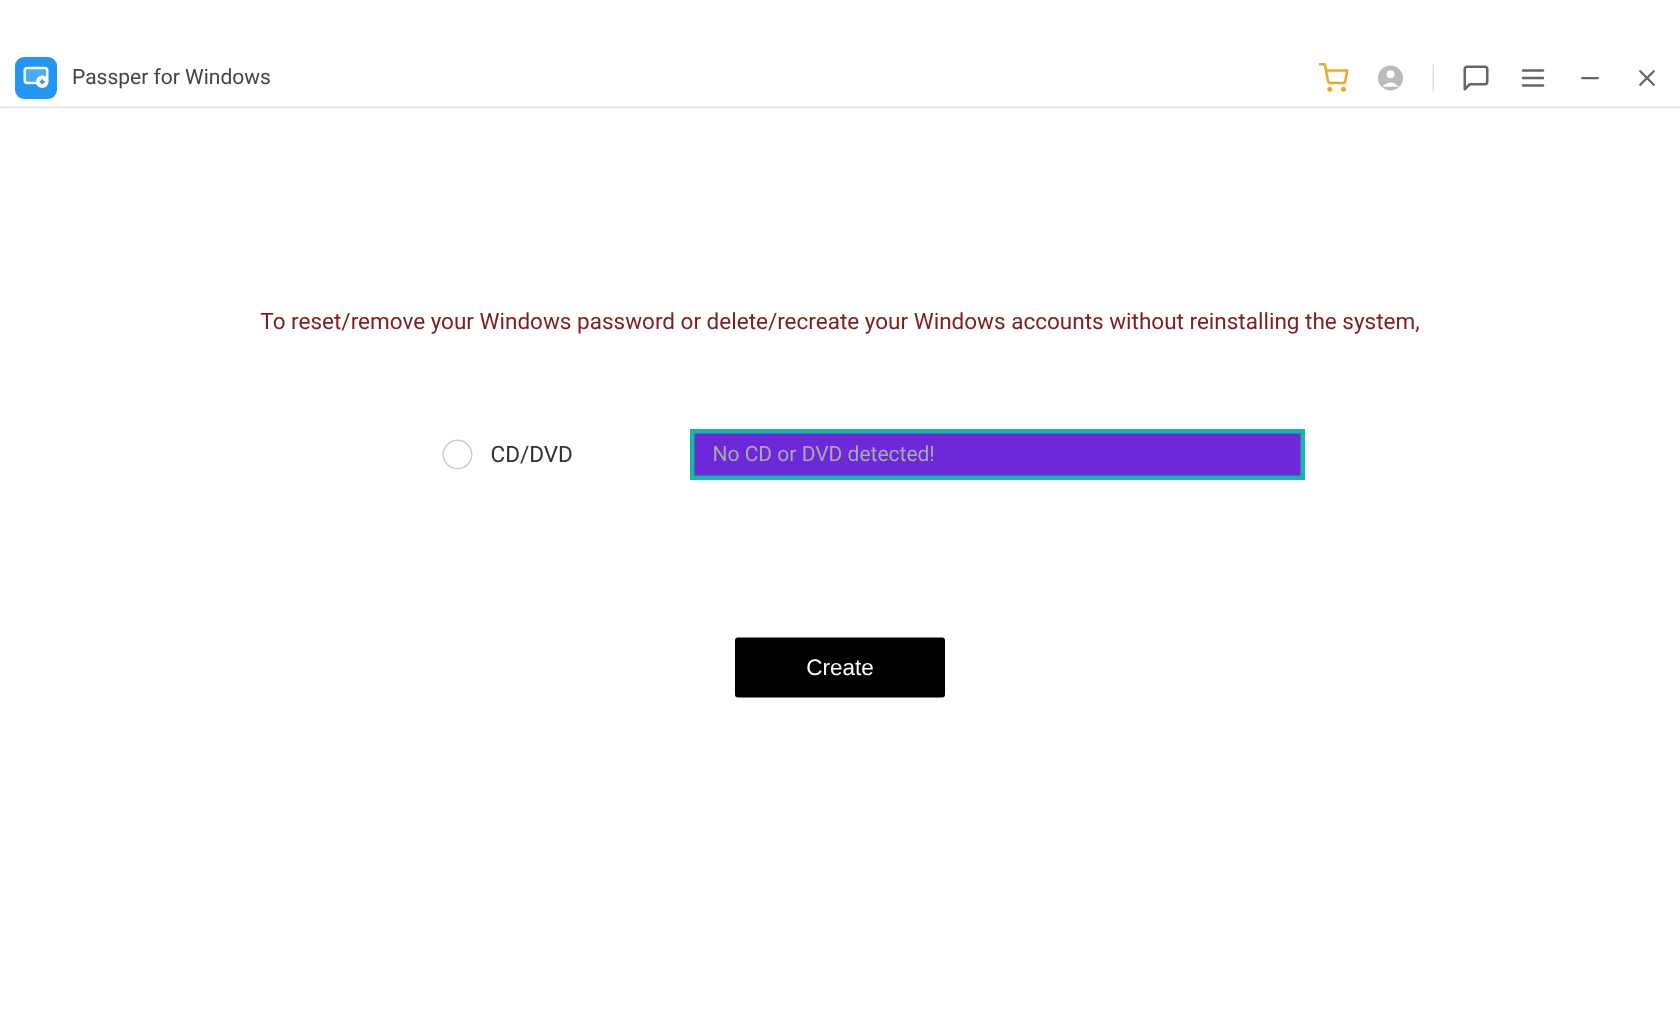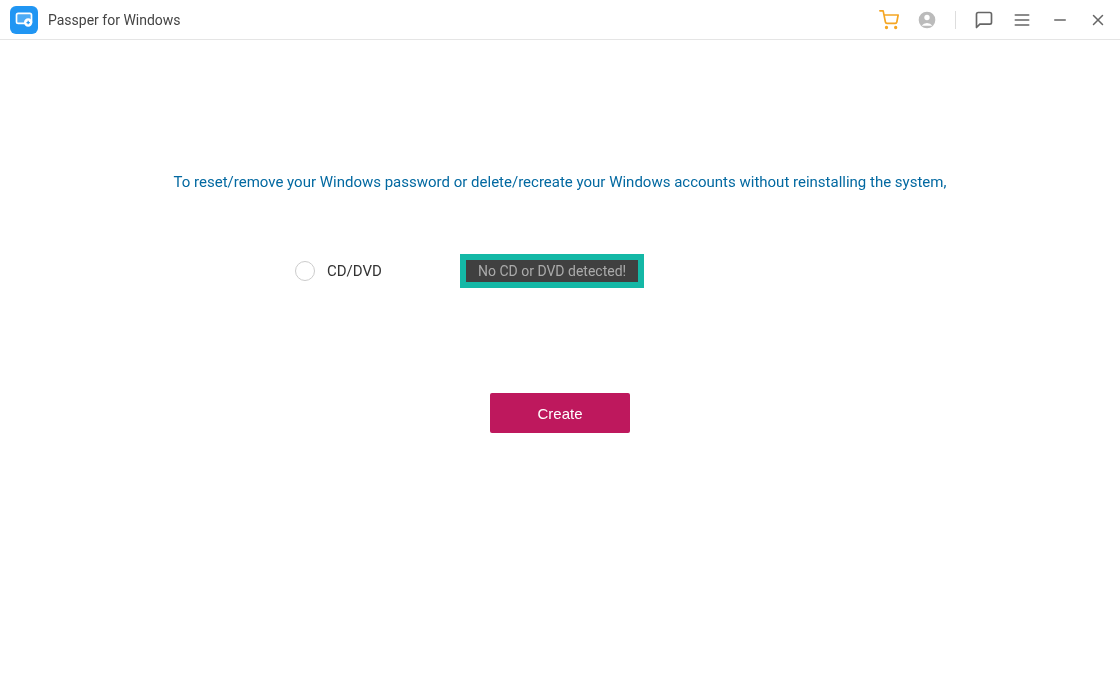--- a/index.html
+++ b/index.html
@@ -14,20 +14,21 @@
       height: 690px;
       overflow: hidden;
     }
     .titlebar {
       height: 40px;
       display: flex;
       align-items: center;
       justify-content: space-between;
       padding: 0 12px 0 10px;
       border-bottom: 1px solid #e5e5e5;
+      margin-top: 32px;
     }
     .titlebar-left {
       display: flex;
       align-items: center;
       gap: 10px;
     }
     .app-icon {
       width: 28px;
       height: 28px;
       background: #2196F3;
@@ -70,30 +71,30 @@
       text-align: center;
     }
     .heading {
       font-size: 34px;
       font-weight: 400;
       color: #333;
       margin-bottom: 40px;
     }
     .subtext {
       font-size: 15px;
-      color: #0369a1;
+      color: #7f1d1d;
       line-height: 1.6;
       max-width: 860px;
       margin: 0 auto 60px;
     }
     .options {
       width: 620px;
       margin: 0 auto;
       display: flex;
-      flex-direction: row;
+      flex-direction: column;
       gap: 40px;
     }
     .option-row {
       display: flex;
       align-items: center;
       gap: 0;
     }
     .radio-wrap {
       display: flex;
       align-items: center;
@@ -111,44 +112,43 @@
       cursor: pointer;
     }
     .radio-label {
       font-size: 15px;
       color: #333;
       cursor: pointer;
     }
     .field {
       flex: 1;
       height: 34px;
-      border: 6px solid #14b8a6;
+      border: 3px solid #14b8a6;
       display: flex;
       align-items: center;
       padding: 0 12px;
       font-size: 14px;
       color: #aaa;
       position: relative;
-      background: #404040;
-      justify-content: flex-end;
+      background: #6d28d9;
     }
     .field .chevron {
       position: absolute;
       right: 12px;
       top: 50%;
       transform: translateY(-50%);
       color: #666;
     }
     .create-btn {
       display: inline-flex;
       align-items: center;
       justify-content: center;
       width: 140px;
       height: 40px;
-      background: #be185d;
+      background: #000000;
       color: #fff;
       font-size: 15px;
       border: none;
       border-radius: 2px;
       margin-top: 105px;
       cursor: pointer;
     }
   </style>
 </head>
 <body>

